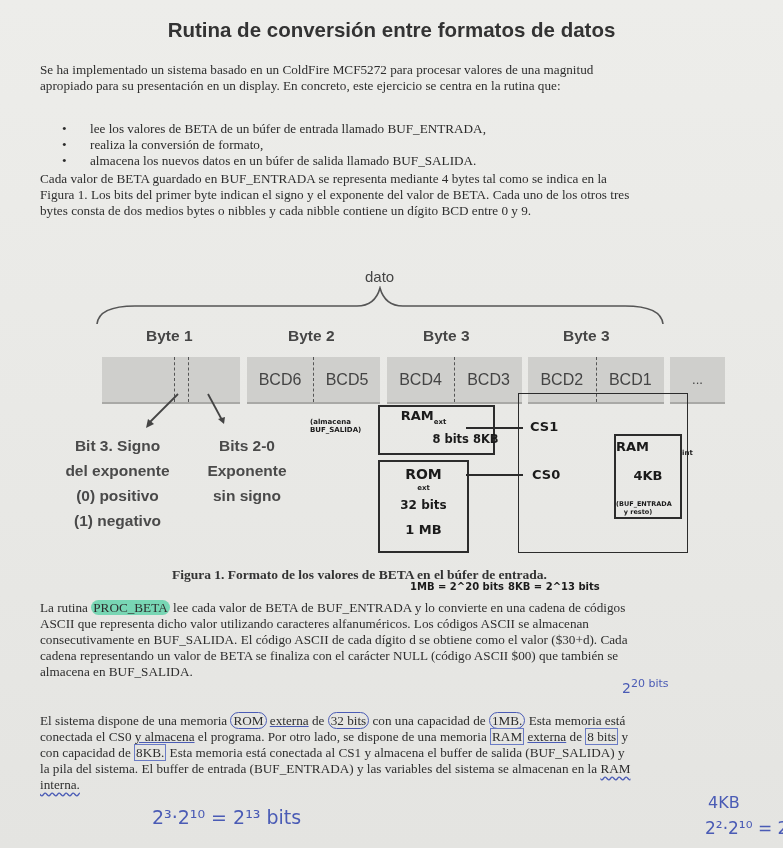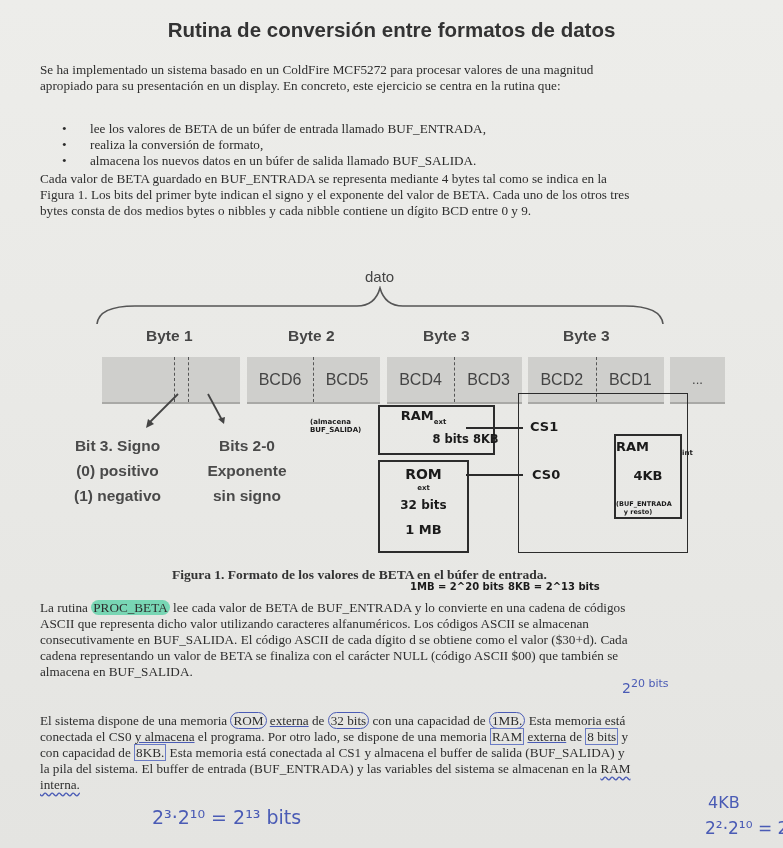--- a/index.html
+++ b/index.html
@@ -129,20 +129,21 @@
 
     <svg style="position:absolute; left:140px; top:392px;" width="90" height="40">
       <line x1="38" y1="2" x2="8" y2="32" stroke="#444" stroke-width="1.8"></line>
       <polygon points="6,36 8,27 14,32" fill="#444"></polygon>
       <line x1="68" y1="2" x2="82" y2="28" stroke="#444" stroke-width="1.8"></line>
       <polygon points="84,32 78,27 85,25" fill="#444"></polygon>
     </svg>
 
     <div class="note fig-sans" style="left:50px; top:433px; width:135px;">
       <div>Bit 3. Signo</div>
+      <div>del exponente</div>
       <div>(0) positivo</div>
       <div>(1) negativo</div>
     </div>
     <div class="note fig-sans" style="left:192px; top:433px; width:110px;">
       <div>Bits 2-0</div>
       <div>Exponente</div>
       <div>sin signo</div>
     </div>
 
     <div class="hand">

